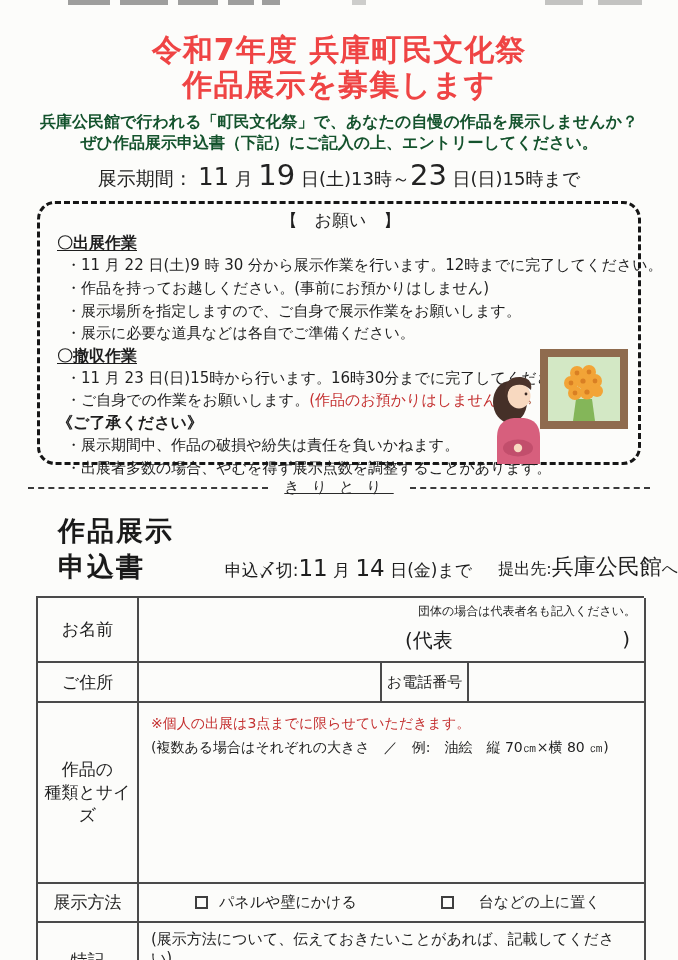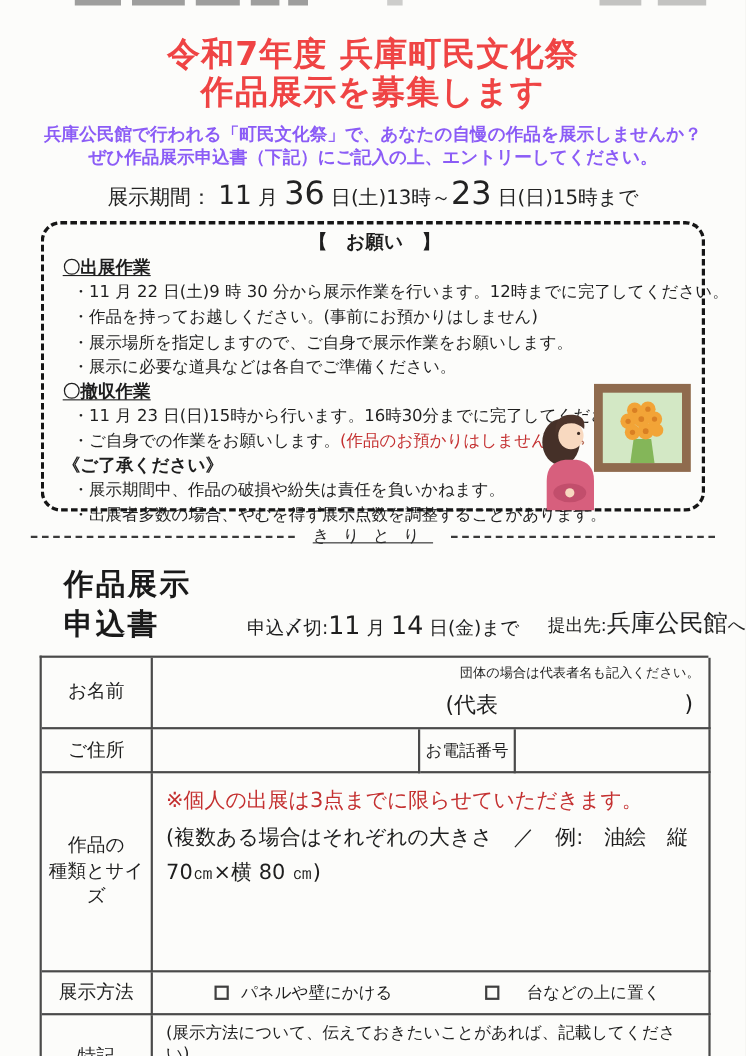--- a/index.html
+++ b/index.html
@@ -8,33 +8,33 @@
   .page{
     position:relative; width:678px; height:960px; margin:0 auto;
     background:#fcfcfa; overflow:hidden;
   }
   
   .artifact{ position:absolute; top:0; height:5px; background:rgba(80,80,80,.55); }
 
   
   .hdr{ padding-top:32px; text-align:center; }
   .title{ font-size:30px; font-weight:bold; line-height:1.18; letter-spacing:1px; color:#ef4444; }
-  .intro{ margin-top:9px; font-size:16px; font-weight:bold; line-height:1.3; color:#8b5cf6; }
+  .intro{ margin-top:9px; font-size:16px; font-weight:bold; line-height:1.3; color:#14532d; }
   .period{ margin-top:5px; font-size:18px; color:#222; white-space:nowrap; }
   .period .lbl{ font-size:19px; }
   .period .big1{ font-size:24px; }
   .period .big2{ font-size:29px; }
 
   
   .notice{
     position:relative; width:604px; height:264px; margin:9px auto 0;
     border:3px dashed #161616; border-radius:18px;
     padding:5px 14px 0 17px; background:transparent;
   }
-  .notice-heading{ text-align:center; font-size:17px; font-weight:bold; line-height:23px; }
+  .notice-heading{ text-align:center; font-size:17px; font-weight:normal; line-height:23px; }
   .sec-title{ font-size:16px; font-weight:bold; line-height:22px; }
   .sec-title.u{ text-decoration:underline; text-underline-offset:2px; }
   .bullet{ font-size:15px; line-height:22.6px; padding-left:9px; white-space:nowrap; }
   .red{ color:#c43030; }
   .illus{ position:absolute; right:3px; bottom:-2px; width:150px; height:120px; }
 
   
   .cutline{ display:flex; align-items:center; margin:13px 28px 0; }
   .cutline .dash{ flex:1; border-top:2px dashed #3a3a3a; height:0; }
   .cutline .txt{ padding:0 16px; font-size:15px; letter-spacing:12px; color:#2a2a2a;text-decoration:underline; }
@@ -55,21 +55,21 @@
     grid-template-rows:65px 40px 181px 39px 76px;
     border-top:2px solid #4a4a4a; border-left:2px solid #4a4a4a;
   }
   .cell{ border-right:2px solid #4a4a4a; border-bottom:2px solid #4a4a4a; position:relative; }
   .lab{ display:flex; align-items:center; justify-content:center; font-size:17px; text-align:center; line-height:1.35; }
   .span3{ grid-column:2 / 5; }
   .note-top{ position:absolute; top:5px; right:8px; font-size:12px; }
   .rep-open{ position:absolute; left:266px; top:29px; font-size:20px; }
   .rep-close{ position:absolute; right:14px; top:29px; font-size:20px; }
   .phone-lab{ display:flex; align-items:center; justify-content:center; font-size:15px; }
-  .kind-cell{ padding:9px 10px 0 12px; font-size:19px; line-height:1.7; }
+  .kind-cell{ padding:9px 10px 0 12px; font-size:14px; line-height:1.7; }
   .method-cell{ display:flex; align-items:center; padding-left:56px; font-size:15px; }
   .opt{ display:flex; align-items:center; }
   .opt + .opt{ margin-left:84px;gap:14px; }
   .cbx{ width:13px; height:13px; border:2px solid #3f3f3f; display:inline-block; margin-right:11px; background:#fcfcfa; }
   .notes-cell{ padding:7px 10px 0 12px; font-size:15px; }
 </style>
 </head>
 <body>
 
 <div class="page">
@@ -87,21 +87,21 @@
     <div class="title">
       <div>令和7年度 兵庫町民文化祭</div>
       <div>作品展示を募集します</div>
     </div>
     <div class="intro">
       <div>兵庫公民館で行われる「町民文化祭」で、あなたの自慢の作品を展示しませんか？</div>
       <div>ぜひ作品展示申込書（下記）にご記入の上、エントリーしてください。</div>
     </div>
     <div class="period">
       <span class="lbl">展示期間：</span>
-      <span class="big1">11</span><span> 月 </span><span class="big2">36</span><span> 日(土)13時～</span><span class="big2">23</span><span> 日(日)15時まで</span>
+      <span class="big1">11</span><span> 月 </span><span class="big2">19</span><span> 日(土)13時～</span><span class="big2">23</span><span> 日(日)15時まで</span>
     </div>
   </div>
 
   <div class="notice">
     <div class="notice-heading">【　お願い　】</div>
 
     <div class="sec-title u">〇出展作業</div>
     <div class="bullet">・11 月 22 日(土)9 時 30 分から展示作業を行います。12時までに完了してください。</div>
     <div class="bullet">・作品を持ってお越しください。(事前にお預かりはしません)</div>
     <div class="bullet">・展示場所を指定しますので、ご自身で展示作業をお願いします。</div>

